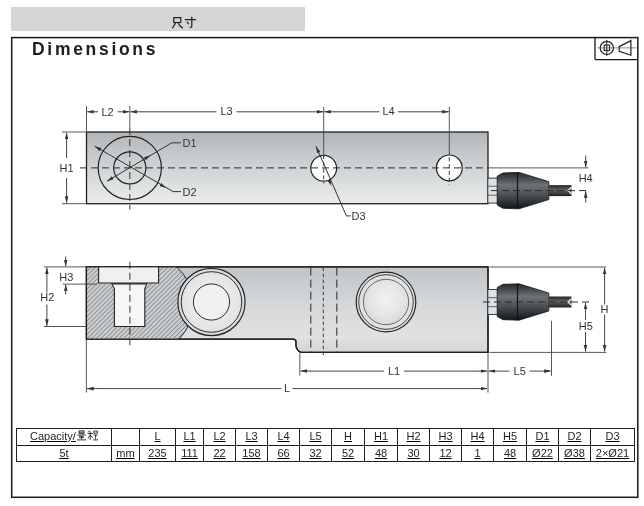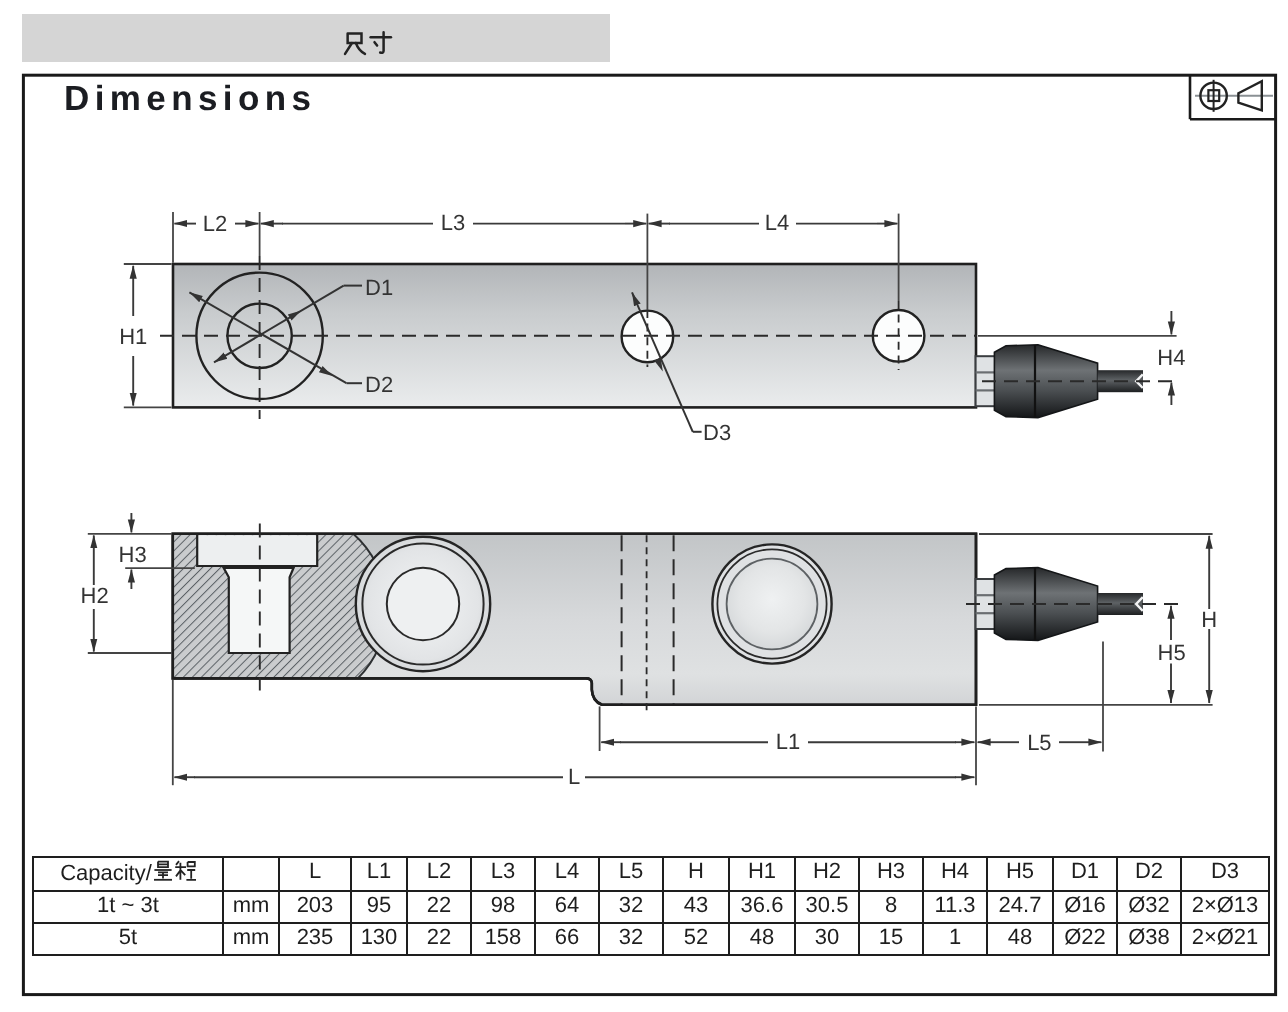--- a/index.html
+++ b/index.html
@@ -1,20 +1,20 @@
 <!DOCTYPE html>
 <html><head>
 <meta charset="utf-8">
 <style>
 html,body{margin:0;padding:0;background:#ffffff;width:644px;height:506px;overflow:hidden;}
 body{font-family:"Liberation Sans",sans-serif;position:relative;}
 #titlebar{position:absolute;left:11px;top:7px;width:294px;height:24px;background:#d5d5d5;}
 #titletext{position:absolute;left:32px;top:11px;font-size:17.5px;font-weight:bold;color:#1b1d22;letter-spacing:2.7px;white-space:nowrap;margin-top:28px;}
 #cjk1{position:absolute;left:171px;top:15px;}
-#tablewrap{position:absolute;left:16px;top:428px;}
+#tablewrap{position:absolute;left:16px;top:428px;text-decoration:underline;}
 table{border-collapse:collapse;table-layout:fixed;width:618px;font-size:11px;color:#1e1e1e;}
 td{border:1px solid #1e1e1e;text-align:center;padding:0;height:15px;line-height:13px;white-space:nowrap;overflow:hidden;}
 tr.hdr td{height:15.6px;}
 table{border:1.4px solid #111;}
 </style>
 </head>
 <body>
 <div id="titlebar"></div>
 <div id="titletext">Dimensions</div>
 <div id="cjk1"><svg width="26" height="13" viewBox="0 0 24 12">
@@ -287,51 +287,32 @@
           <td>H1</td>
           <td>H2</td>
           <td>H3</td>
           <td>H4</td>
           <td>H5</td>
           <td>D1</td>
           <td>D2</td>
           <td>D3</td>
         </tr>
 <tr>
-          <td>1t ~ 3t</td>
-          <td>mm</td>
-          <td>203</td>
-          <td>95</td>
-          <td>22</td>
-          <td>98</td>
-          <td>64</td>
-          <td>32</td>
-          <td>43</td>
-          <td>36.6</td>
-          <td>30.5</td>
-          <td>8</td>
-          <td>11.3</td>
-          <td>24.7</td>
-          <td>Ø16</td>
-          <td>Ø32</td>
-          <td>2×Ø13</td>
-        </tr>
-<tr>
           <td>5t</td>
           <td>mm</td>
           <td>235</td>
-          <td>130</td>
+          <td>111</td>
           <td>22</td>
           <td>158</td>
           <td>66</td>
           <td>32</td>
           <td>52</td>
           <td>48</td>
           <td>30</td>
-          <td>15</td>
+          <td>12</td>
           <td>1</td>
           <td>48</td>
           <td>Ø22</td>
           <td>Ø38</td>
           <td>2×Ø21</td>
         </tr>
 </tbody>
     </table>
 </div>
 

